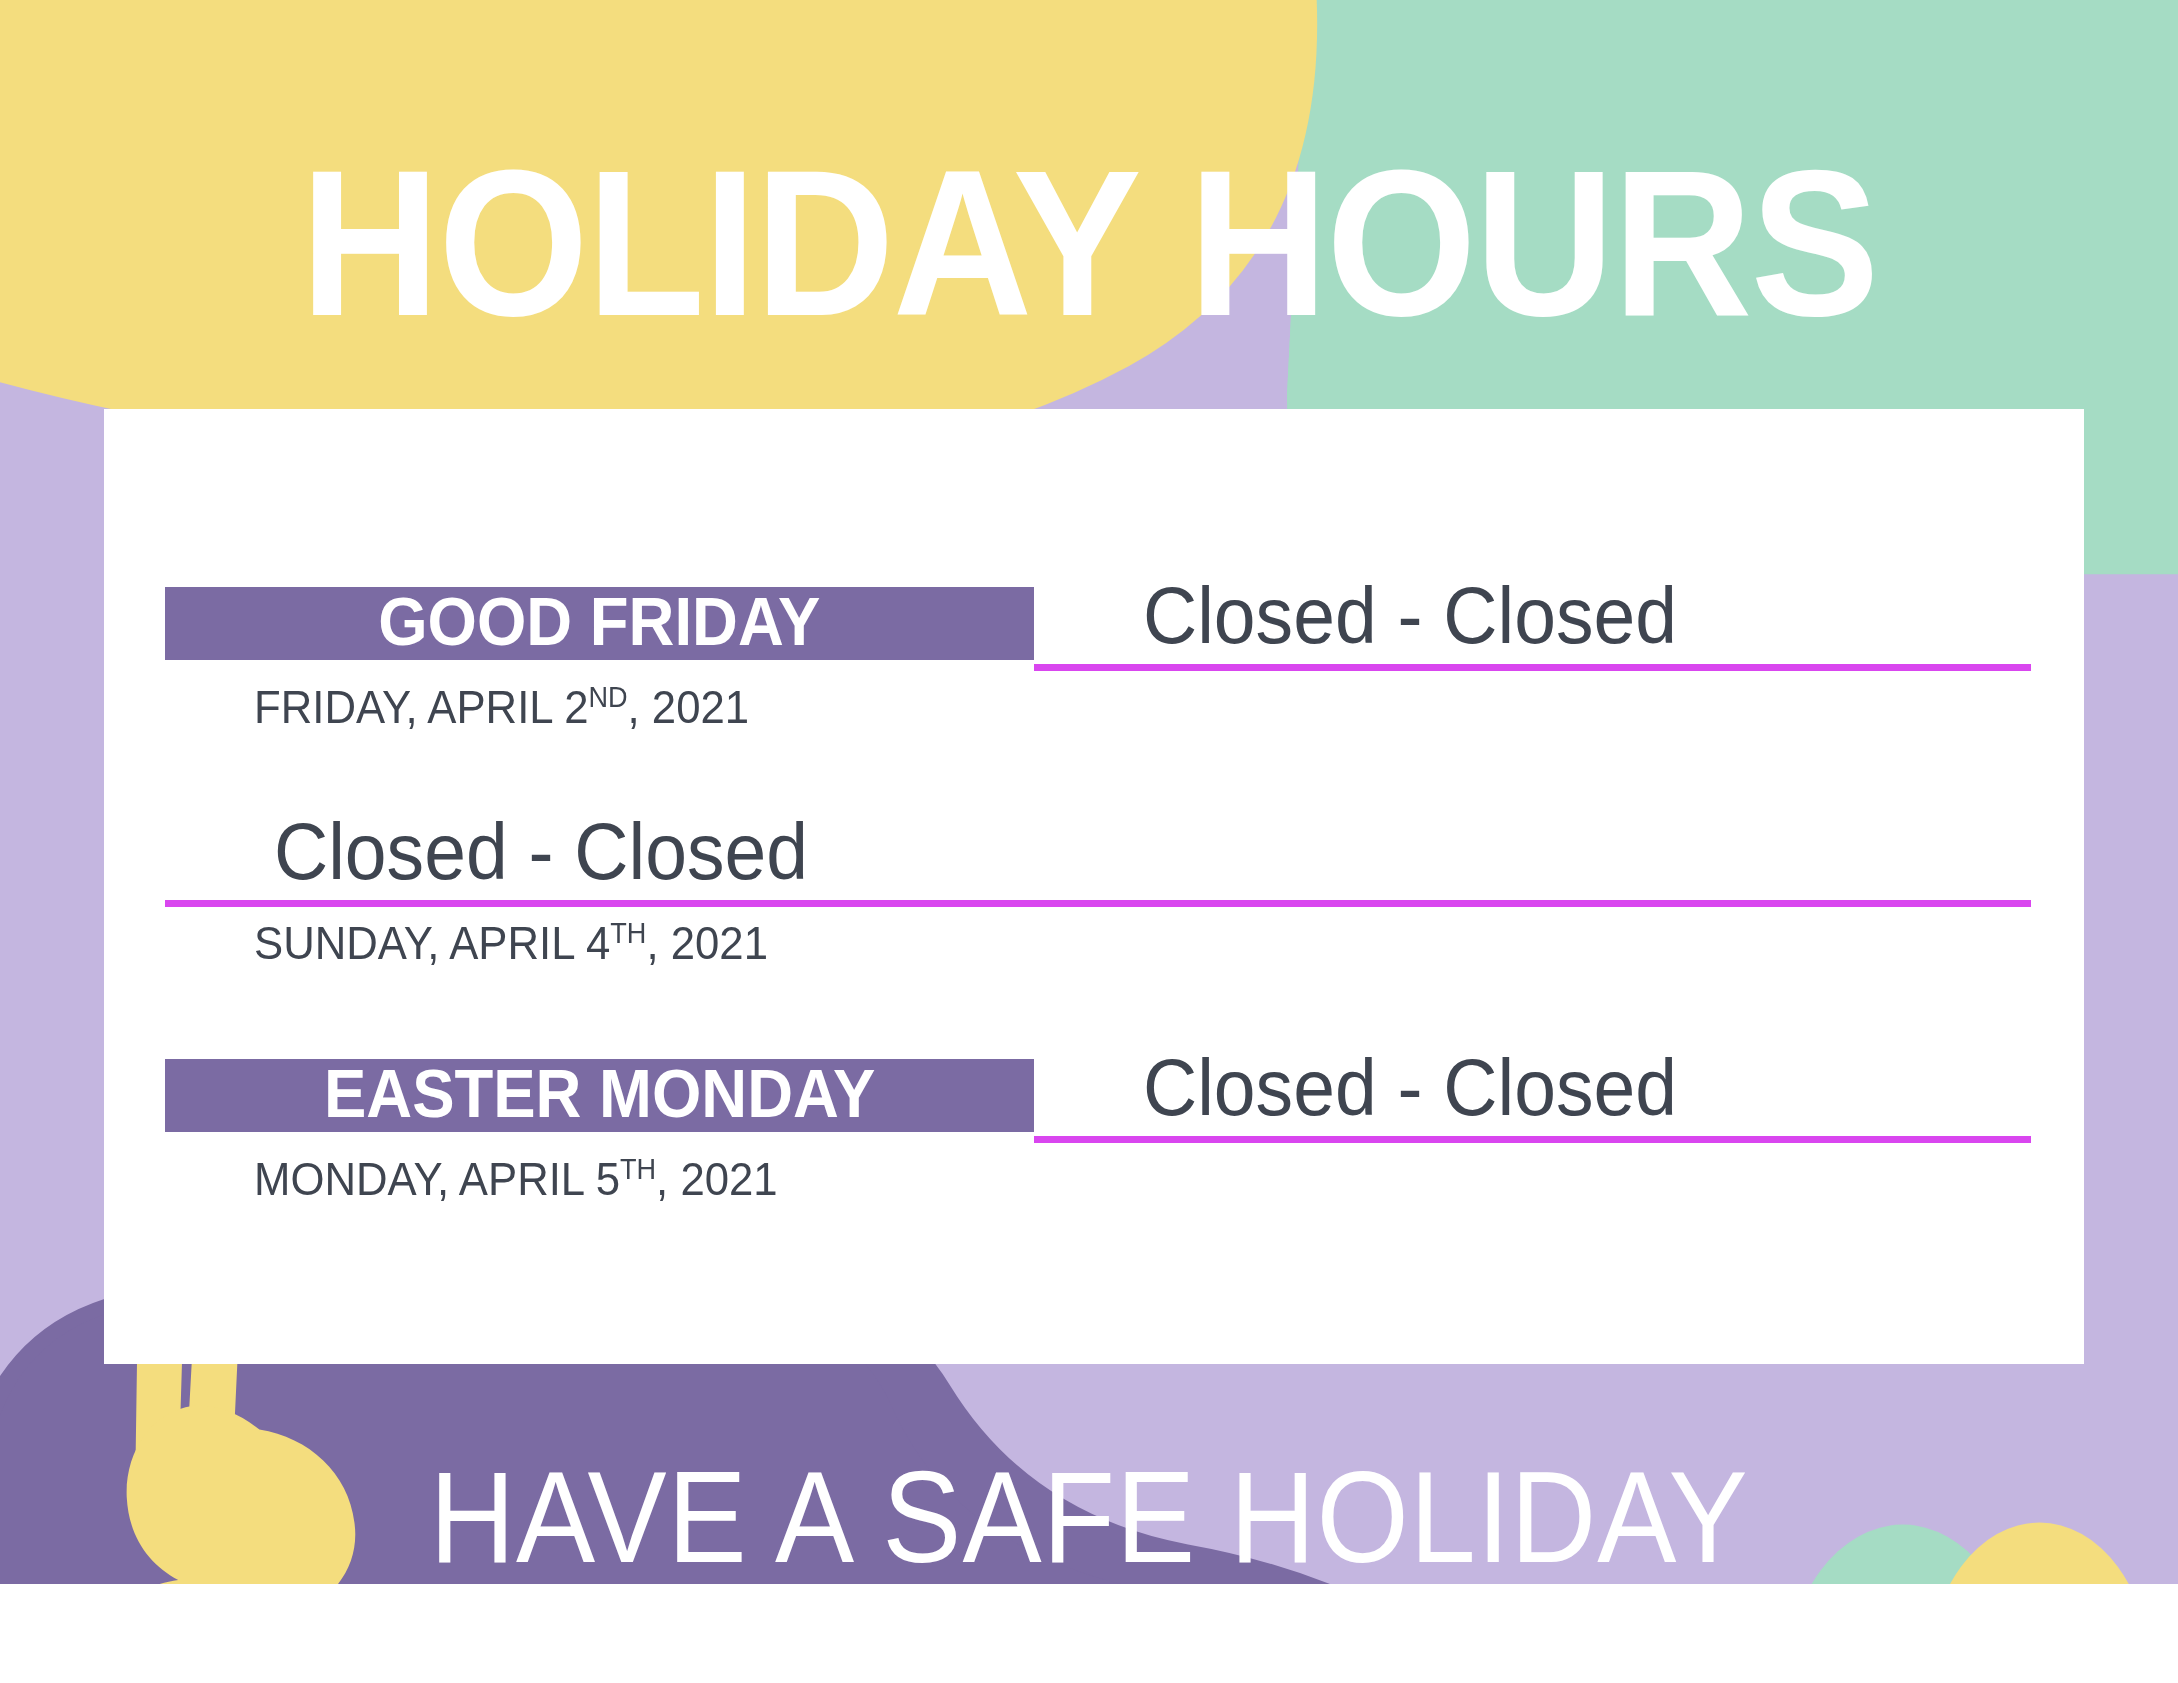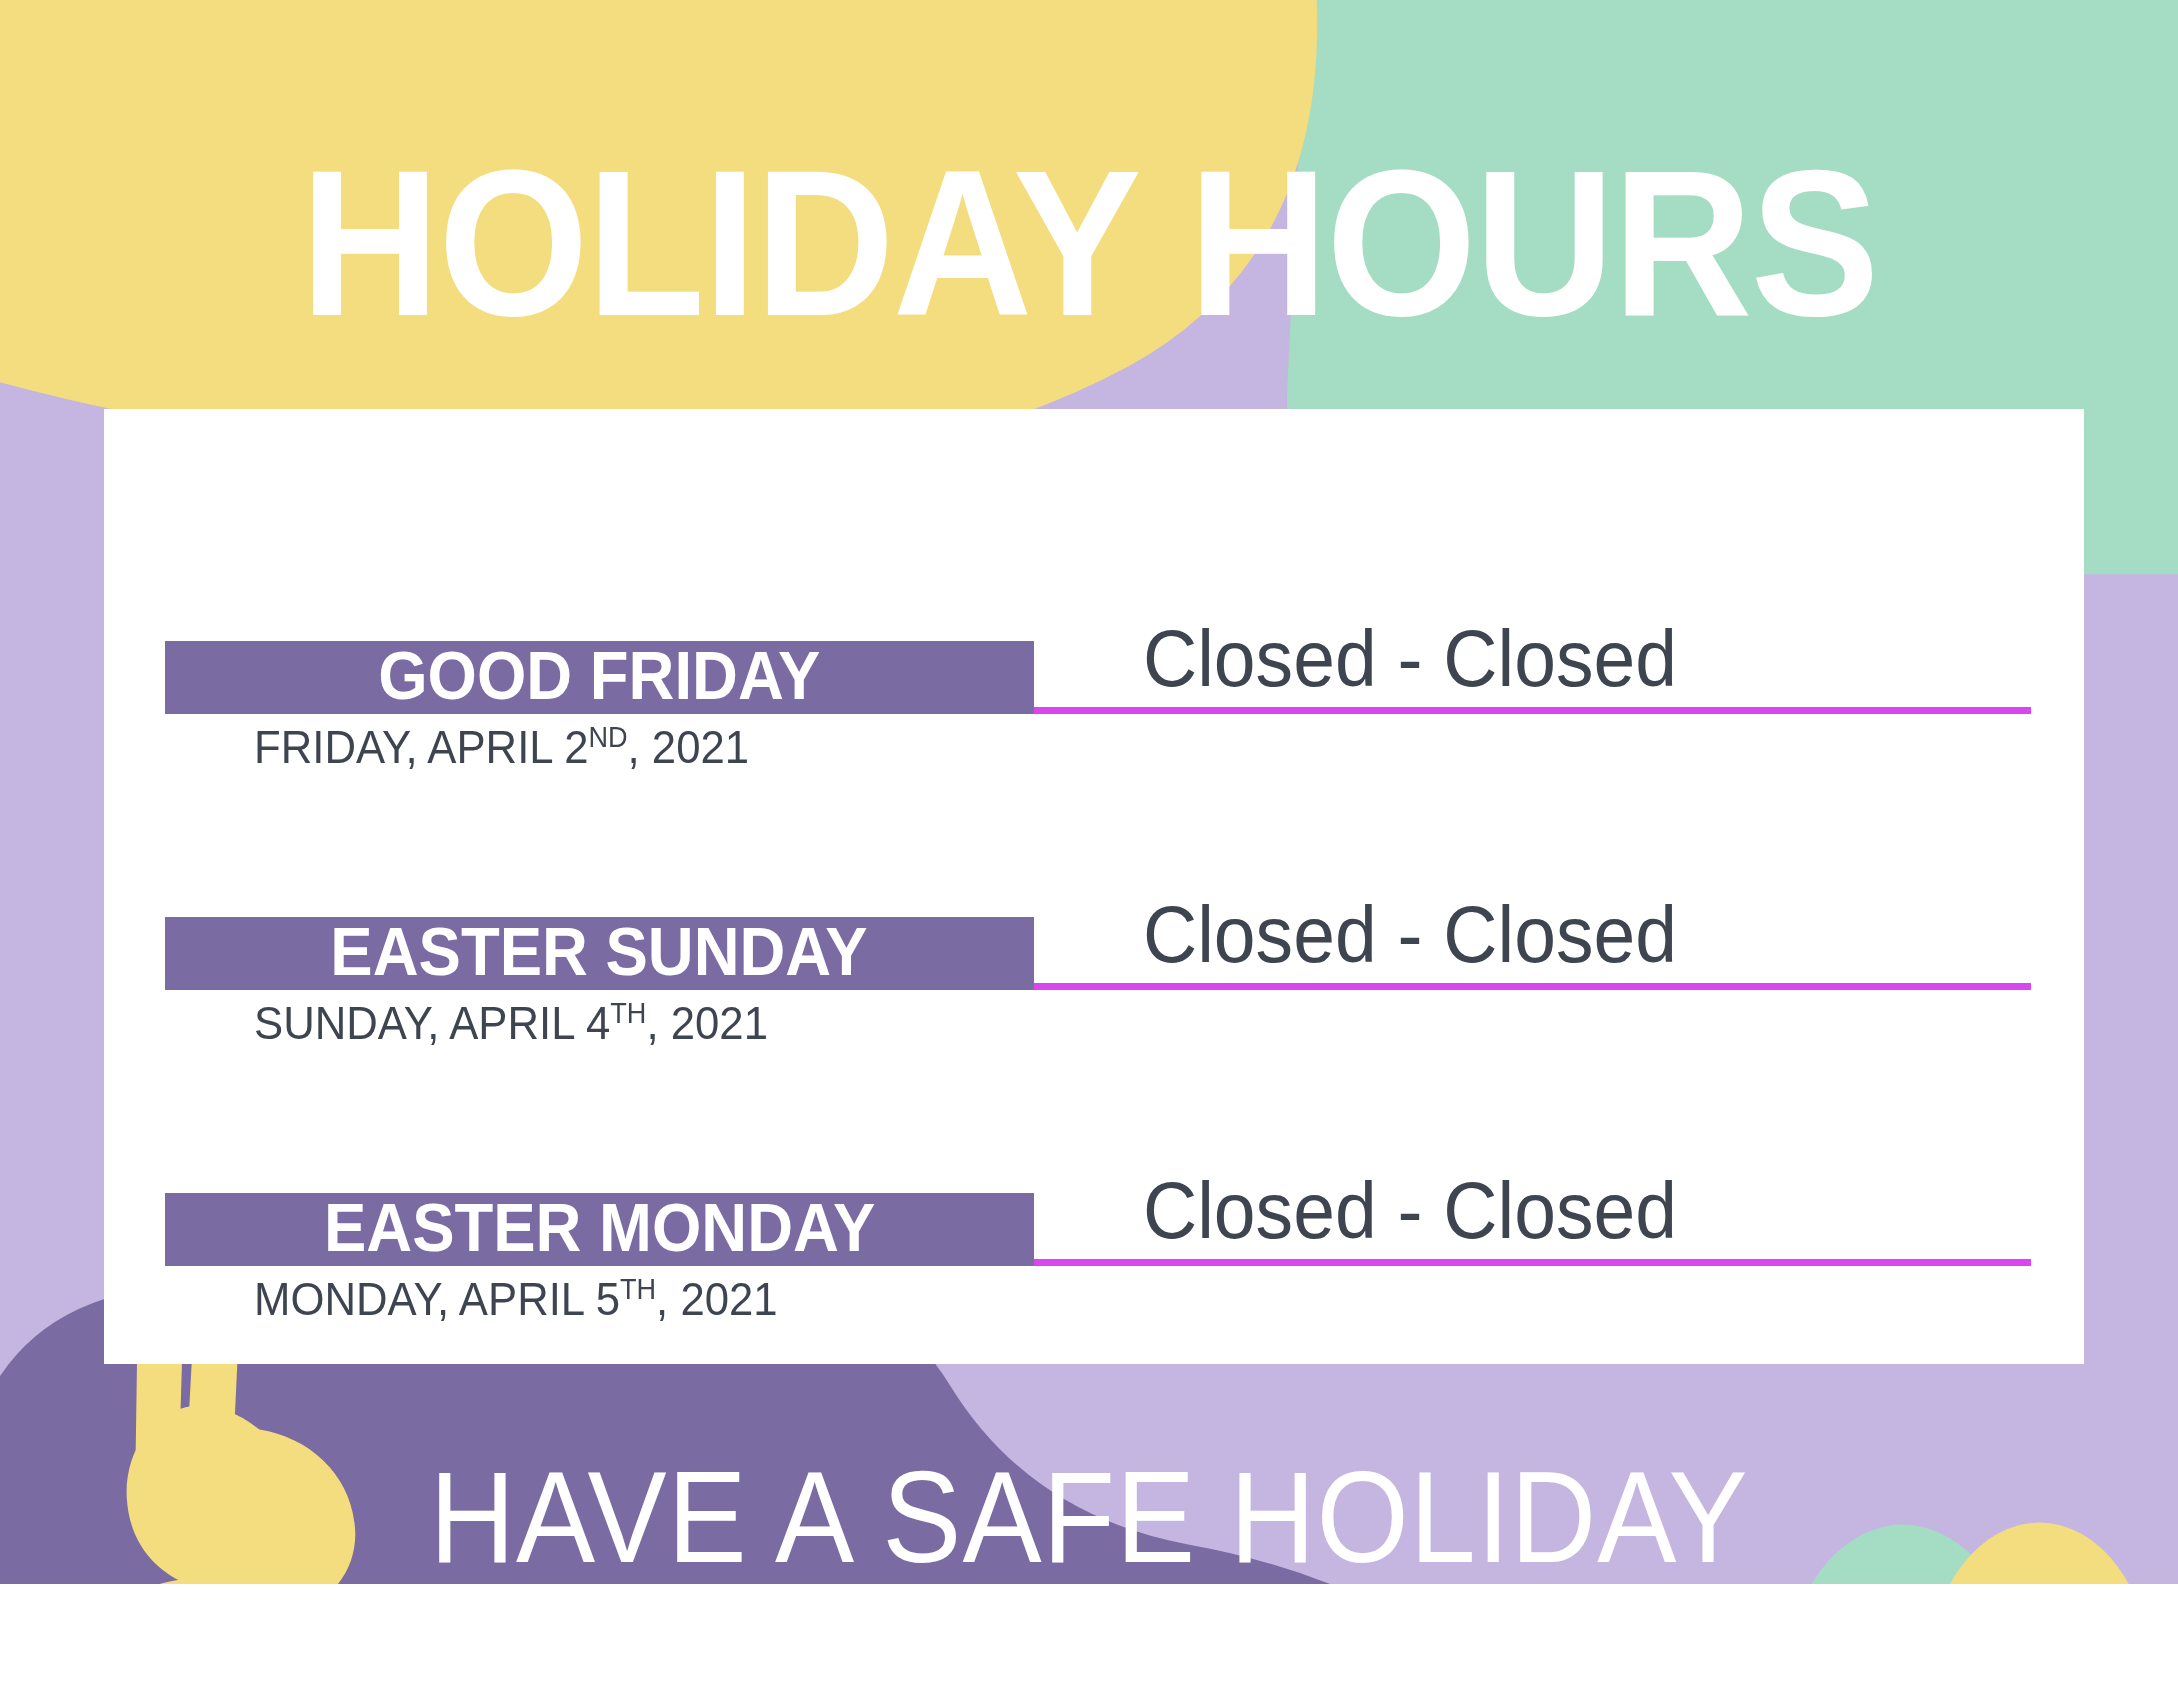--- a/index.html
+++ b/index.html
@@ -62,23 +62,22 @@
     width: 1866px;
     z-index: 6;
   }
   .row {
     position: relative;
     height: 236px;
   }
   .row-main {
     position: relative;
     display: flex;
-    align-items: flex-end;
+    align-items: center;
     height: 102px;
-    margin-top: 40px;
   }
   .name-bar {
     position: relative;
     width: 869px;
     background: #7b6ba3;
     display: flex;
     align-items: center;
     justify-content: center;
     box-sizing: border-box;
     padding-bottom: 4px;
@@ -221,23 +220,20 @@
         </div>
         <div class="hours-cell">
           <span class="hours-text">Closed - Closed</span>
         </div>
       </div>
       <div class="date-line"><span>FRIDAY, APRIL 2</span><sup>ND</sup><span>, 2021</span></div>
     </div>
 
     <div class="row">
       <div class="row-main">
-        <div class="name-bar">
-          <span class="name-text">EASTER SUNDAY</span>
-        </div>
         <div class="hours-cell">
           <span class="hours-text">Closed - Closed</span>
         </div>
       </div>
       <div class="date-line"><span>SUNDAY, APRIL 4</span><sup>TH</sup><span>, 2021</span></div>
     </div>
 
     <div class="row">
       <div class="row-main">
         <div class="name-bar">

